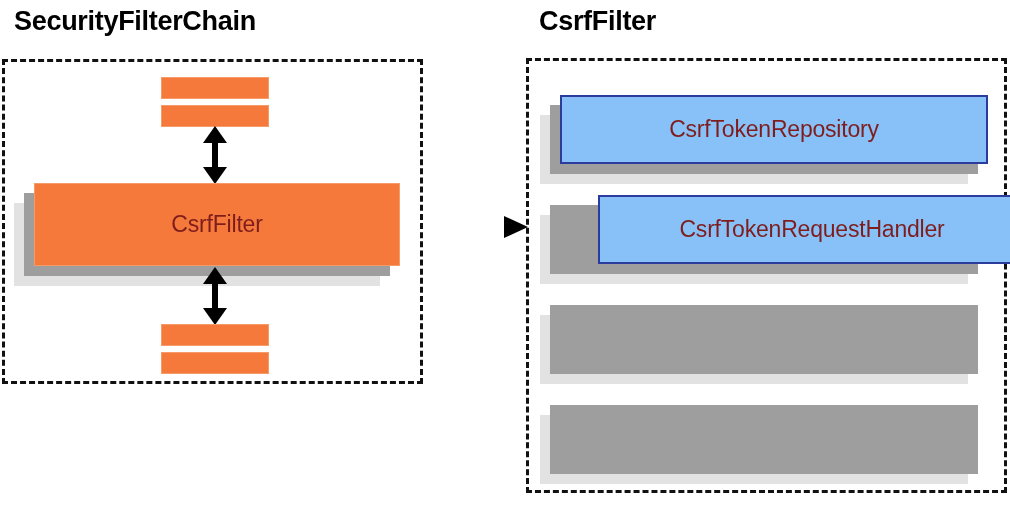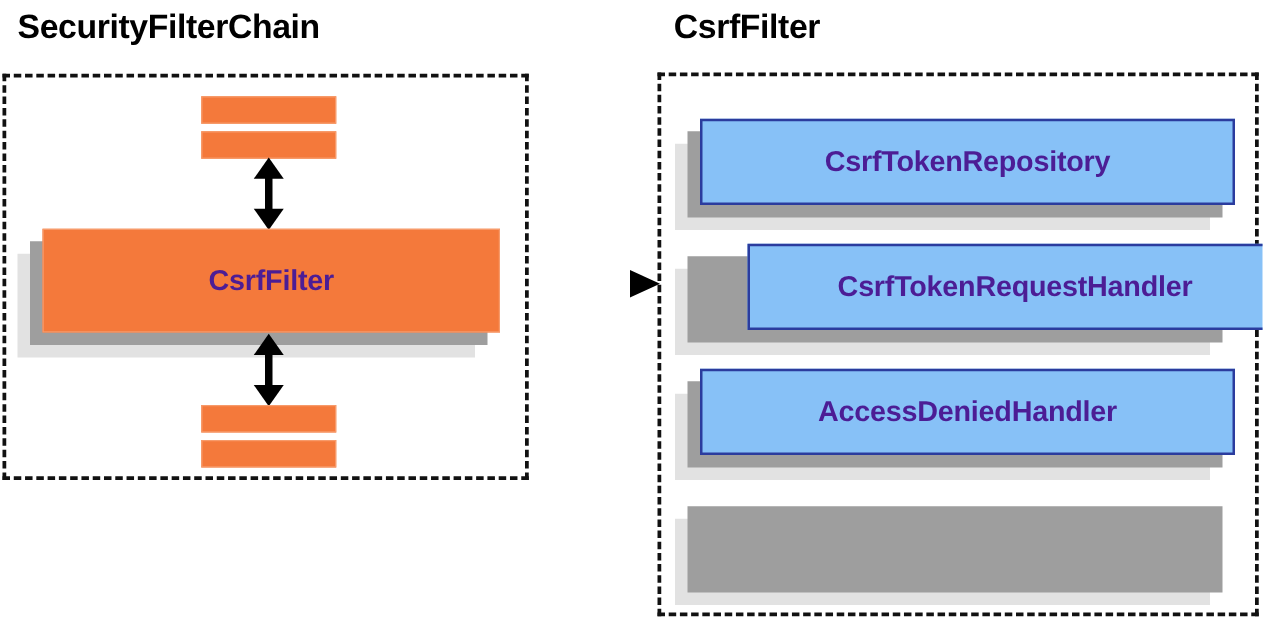--- a/index.html
+++ b/index.html
@@ -54,22 +54,22 @@
   .shadow-near { background: #9e9e9e; }
 
   
   .box {
     position: absolute;
     box-sizing: border-box;
     display: flex;
     align-items: center;
     justify-content: center;
     font-size: 23px;
-    font-weight: bold;
-    color: #4c1d95;
+    font-weight: normal;
+    color: #7f1d1d;
     letter-spacing: -0.2px;
     white-space: nowrap;
   }
   .box-orange {
     background: #f4793b;
     border: 1px solid #f79a6a;
   }
   .box-blue {
     background: #87c1f7;
     border: 2px solid #2b3c9e;
@@ -165,18 +165,17 @@
   <div class="shadow-far" style="left:540px; top:115px; width:428px; height:69px;"></div>
   <div class="shadow-near" style="left:550px; top:105px; width:428px; height:69px;"></div>
   <div class="box box-blue" style="left:560px; top:95px; width:428px; height:69px;">CsrfTokenRepository</div>
 
   <div class="shadow-far" style="left:540px; top:215px; width:428px; height:69px;"></div>
   <div class="shadow-near" style="left:550px; top:205px; width:428px; height:69px;"></div>
   <div class="box box-blue" style="left:560px; top:195px; width:428px; height:69px;margin-left:38px;">CsrfTokenRequestHandler</div>
 
   <div class="shadow-far" style="left:540px; top:315px; width:428px; height:69px;"></div>
   <div class="shadow-near" style="left:550px; top:305px; width:428px; height:69px;"></div>
-  <div class="box box-blue" style="left:560px; top:295px; width:428px; height:69px;">AccessDeniedHandler</div>
 
   <div class="shadow-far" style="left:540px; top:415px; width:428px; height:69px;"></div>
   <div class="shadow-near" style="left:550px; top:405px; width:428px; height:69px;"></div>
 
 </div>
 
 </body></html>

